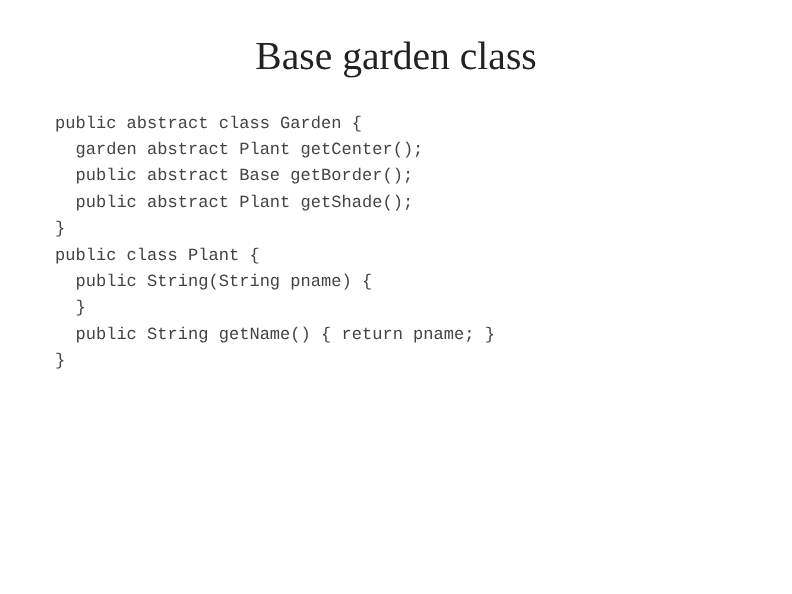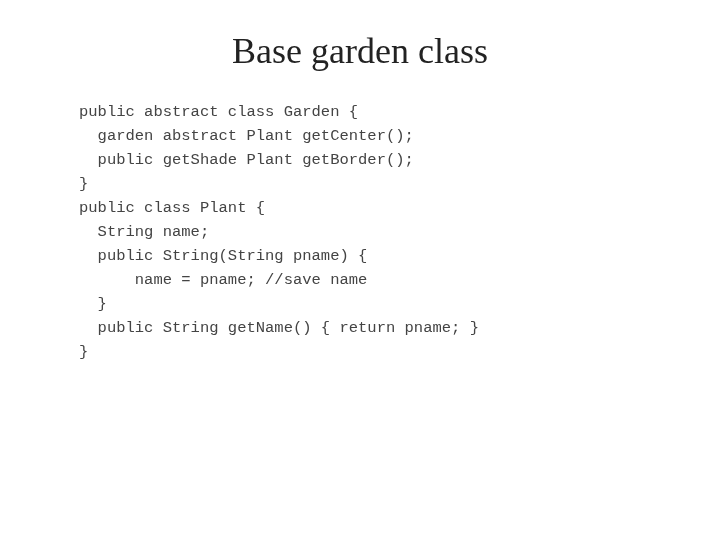--- a/index.html
+++ b/index.html
@@ -32,33 +32,31 @@
       font-size: 15.5px;
       color: #444444;
       line-height: 1.55;
       width: 100%;
       padding-left: 10px;
     }
 
     .code-line {
       white-space: pre;
       display: block;
-      margin-left: 29px;
     }
   </style>
 </head>
 <body>
 
 <h1 id="page-title">Base garden class</h1>
 
 <div id="code-block">
 <span class="code-line">public abstract class Garden {</span>
     <span class="code-line">  garden abstract Plant getCenter();</span>
-    <span class="code-line">  public getShade Plant getBorder();</span>
+    <span class="code-line">  public abstract Base getBorder();</span>
+    <span class="code-line">  public abstract Plant getShade();</span>
     <span class="code-line">}</span>
     <span class="code-line">public class Plant {</span>
-    <span class="code-line">  String name;</span>
     <span class="code-line">  public String(String pname) {</span>
-    <span class="code-line">      name = pname; //save name</span>
     <span class="code-line">  }</span>
     <span class="code-line">  public String getName() { return pname; }</span>
     <span class="code-line">}</span>
   </div>
 
 </body></html>

